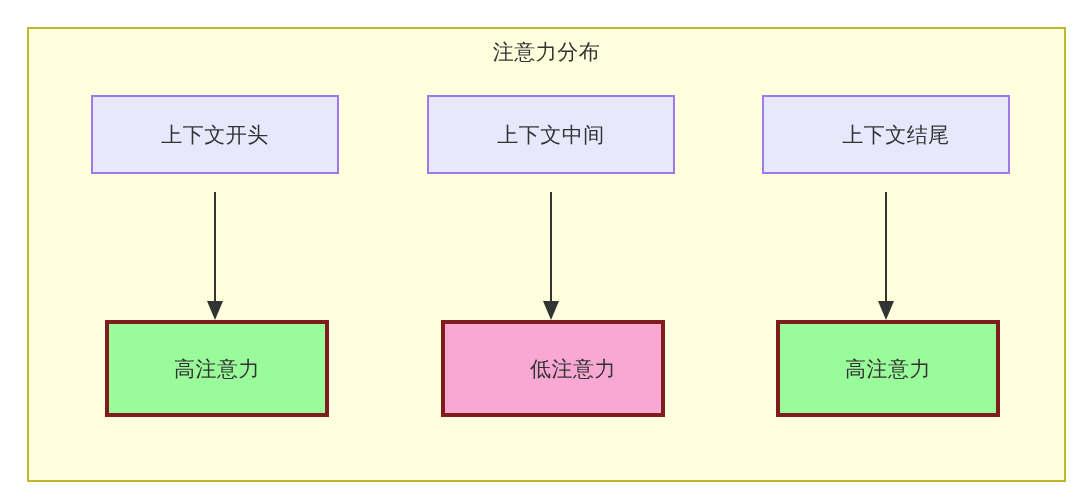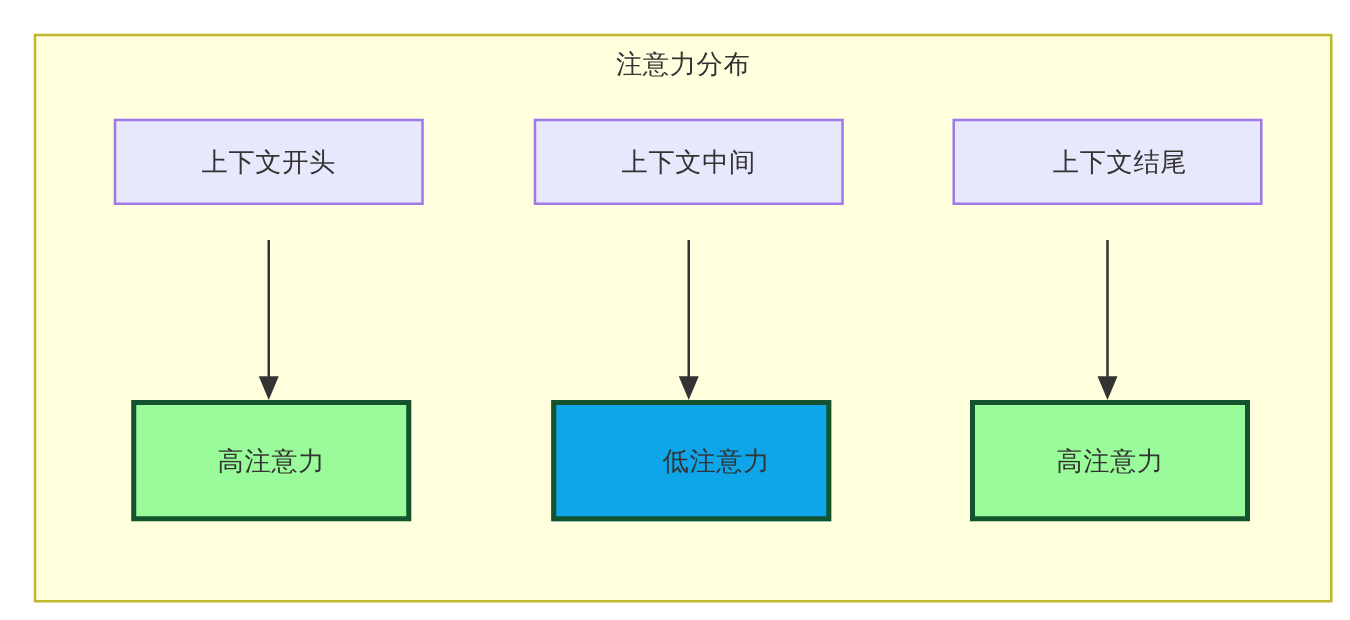--- a/index.html
+++ b/index.html
@@ -56,34 +56,34 @@
     justify-content: center;
     font-size: 21px;
     color: #333333;
     letter-spacing: 0.5px;
     white-space: nowrap;
   }
 
   .node-context {
     background: #e8e8fd;
     border: 2px solid #9f79e8;
-    height: 69px;
+    height: 79px;
   }
 
   .node-attn {
     height: 97px;
-    border: 4px solid #14532d;
+    border: 4px solid #7f1d1d;
   }
 
   .node-attn-high {
     background: #99fb99;
   }
 
   .node-attn-low {
-    background: #0ea5e9;
+    background: #f9a8d4;
     padding-left: 40px;
   }
 
   
   #node-context-start  { left: 62px;  top: 66px;  width: 248px; }
   #node-context-middle { left: 398px; top: 66px;  width: 248px; justify-content: center; }
   #node-context-end    { left: 733px; top: 66px;  width: 248px; padding-left: 20px; }
 
   
   #node-attn-start  { left: 76px;  top: 291px; width: 224px; }

